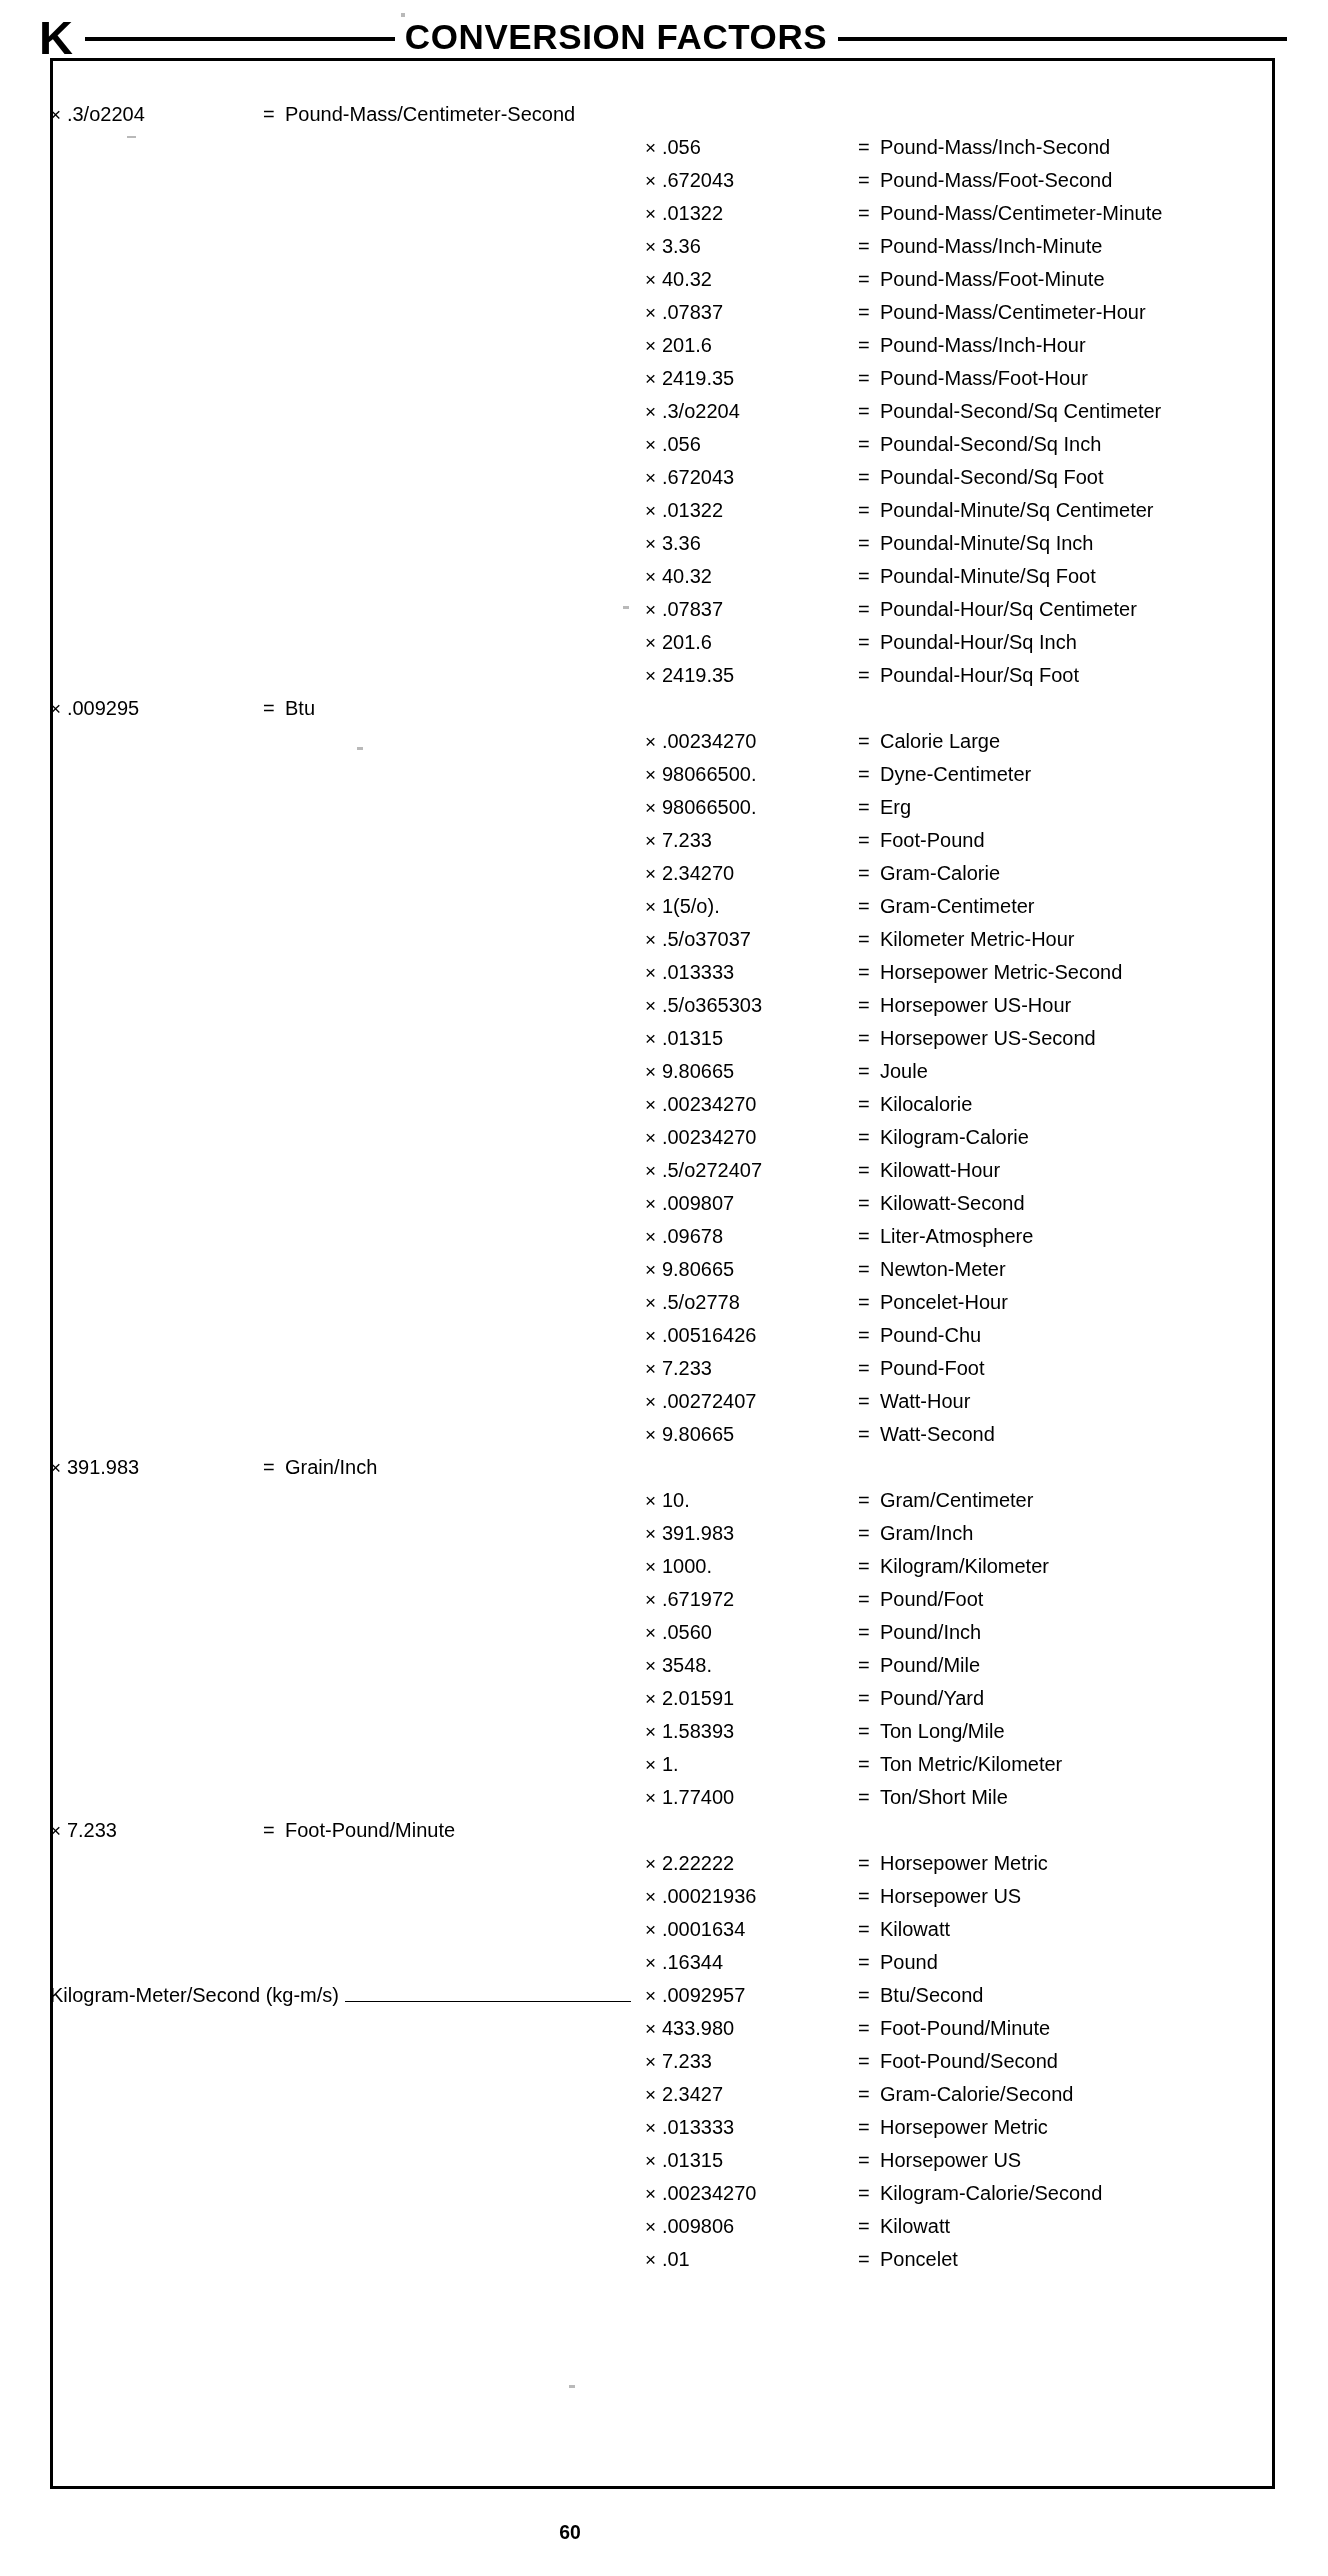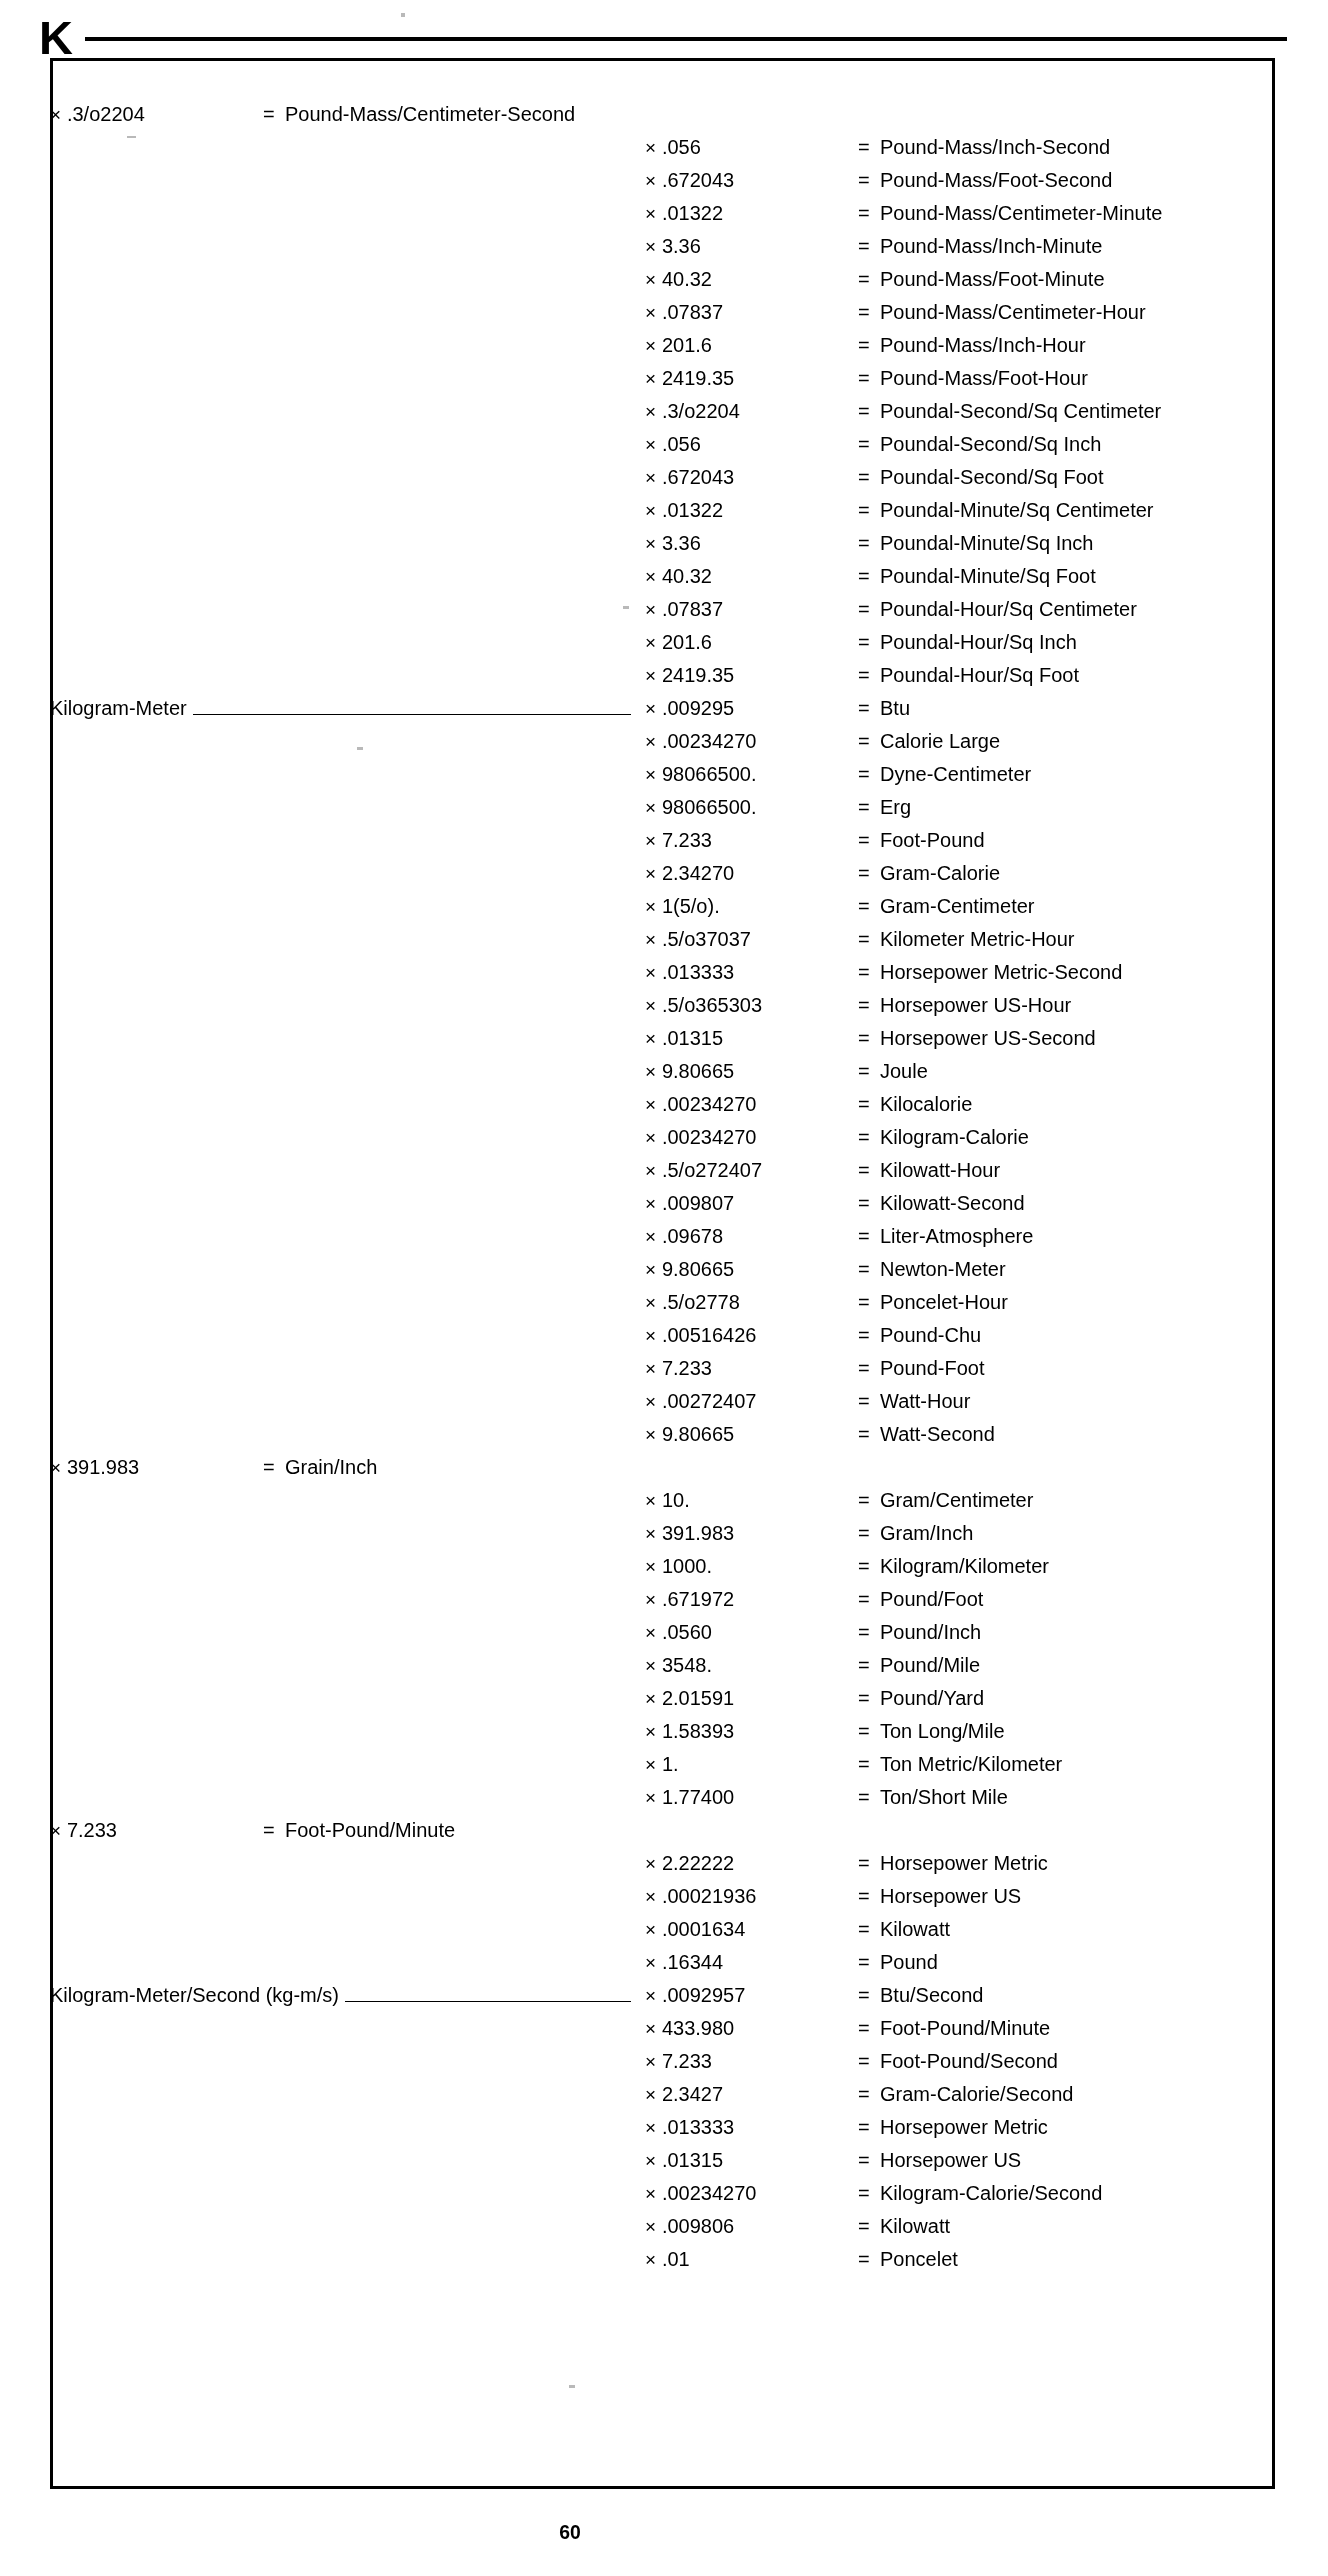--- a/index.html
+++ b/index.html
@@ -142,20 +142,21 @@
   .speck { position:absolute; background:#b9b9b9; }
 </style>
 </head>
 <body>
 
 <div class="page">
 
   <div class="header">
     <div class="header-letter">K</div>
     <div class="rule-left"></div>
+    <div class="header-title">CONVERSION FACTORS</div>
     <div class="rule-right"></div>
   </div>
 
   <div class="frame"></div>
 
   <div class="speck" style="left:401px;top:13px;width:3.9px;height:3.9px;"></div>
   <div class="speck" style="left:127px;top:136px;width:9px;height:1.9px;"></div>
   <div class="speck" style="left:357px;top:747px;width:5.8px;height:2.6px;"></div>
   <div class="speck" style="left:623px;top:606px;width:5.8px;height:2.6px;"></div>
   <div class="speck" style="left:569px;top:2385px;width:5.8px;height:2.6px;"></div>
@@ -352,24 +353,20 @@
         <div class="col-factor">
           <span class="times">×</span>
           <span>2419.35</span>
         </div>
         <div class="col-result">
           <span class="eq">=</span>
           <span>Poundal-Hour/Sq Foot</span>
         </div>
       </div>
       <div class="row">
-        <div class="col-name">
-          <span class="nm">Kilogram-Meter</span>
-          <span class="leader"></span>
-        </div>
         <div class="col-factor">
           <span class="times">×</span>
           <span>.009295</span>
         </div>
         <div class="col-result">
           <span class="eq">=</span>
           <span>Btu</span>
         </div>
       </div>
       <div class="row">

